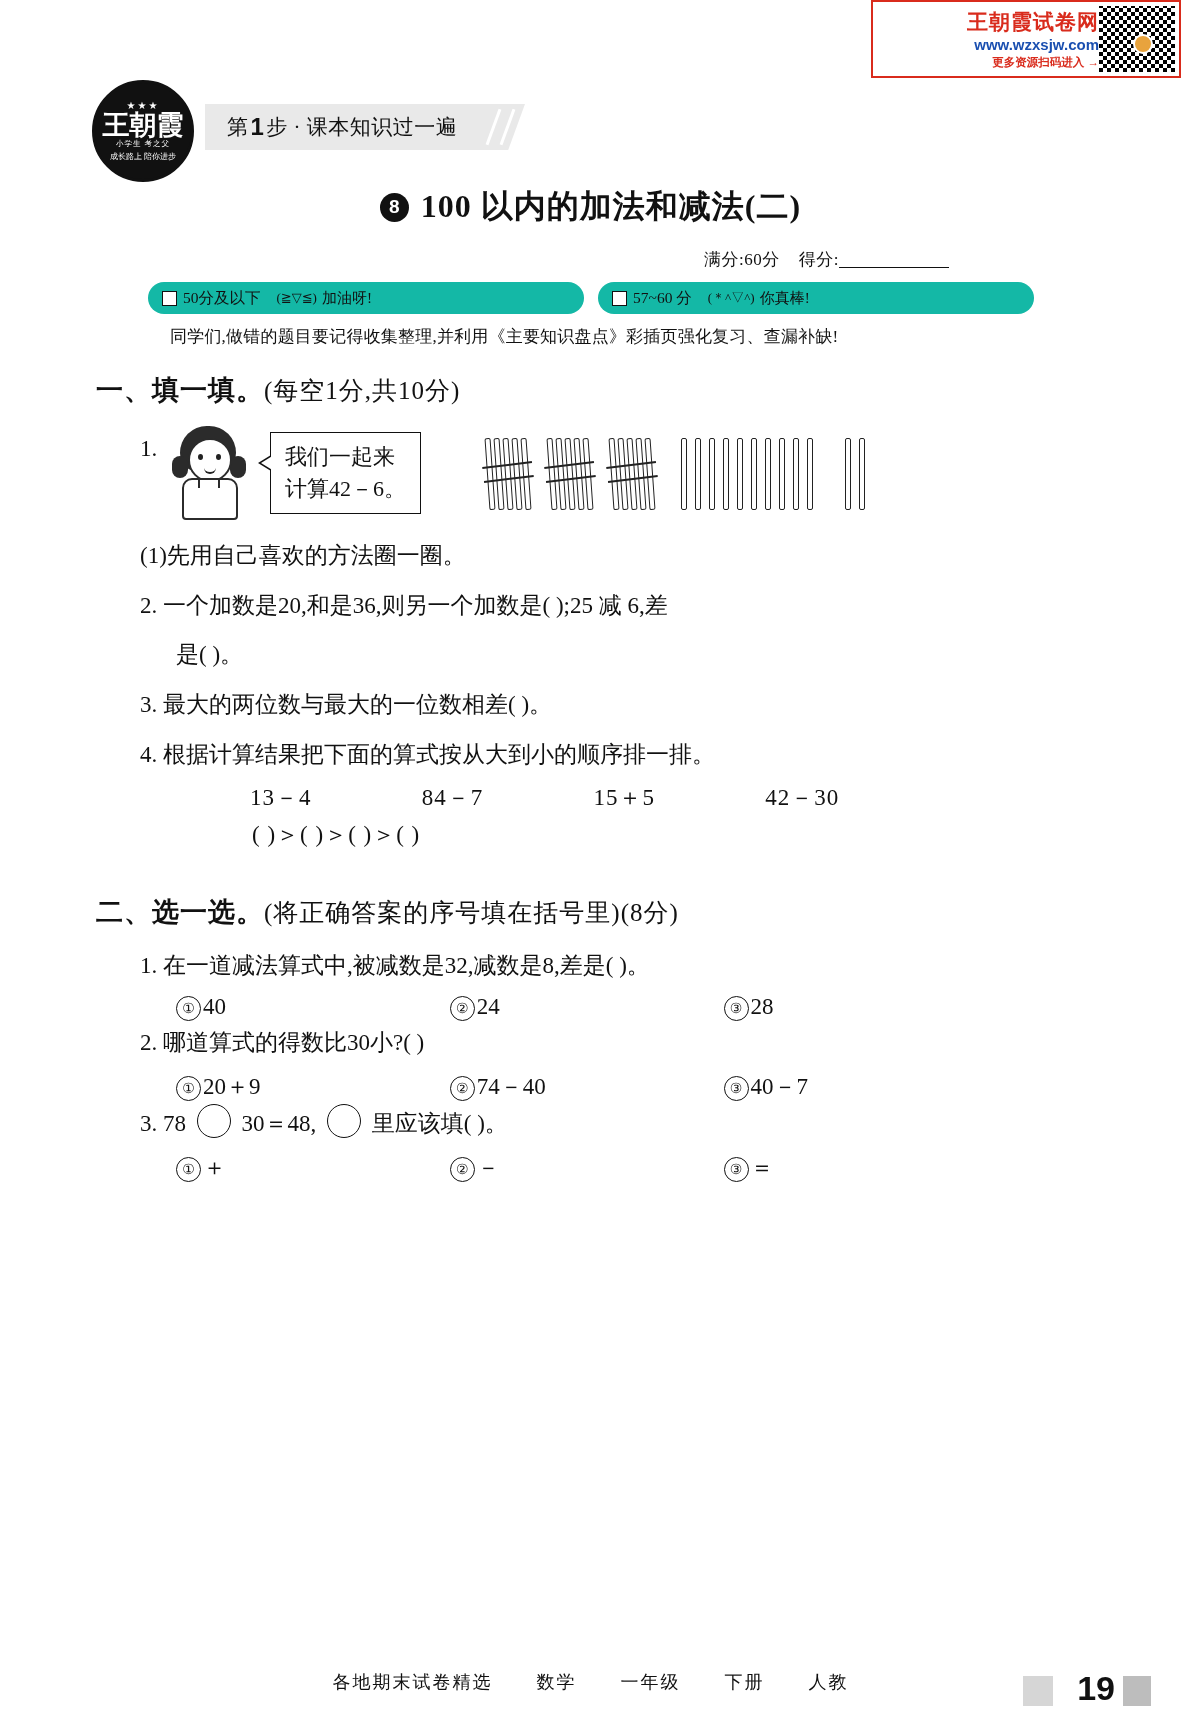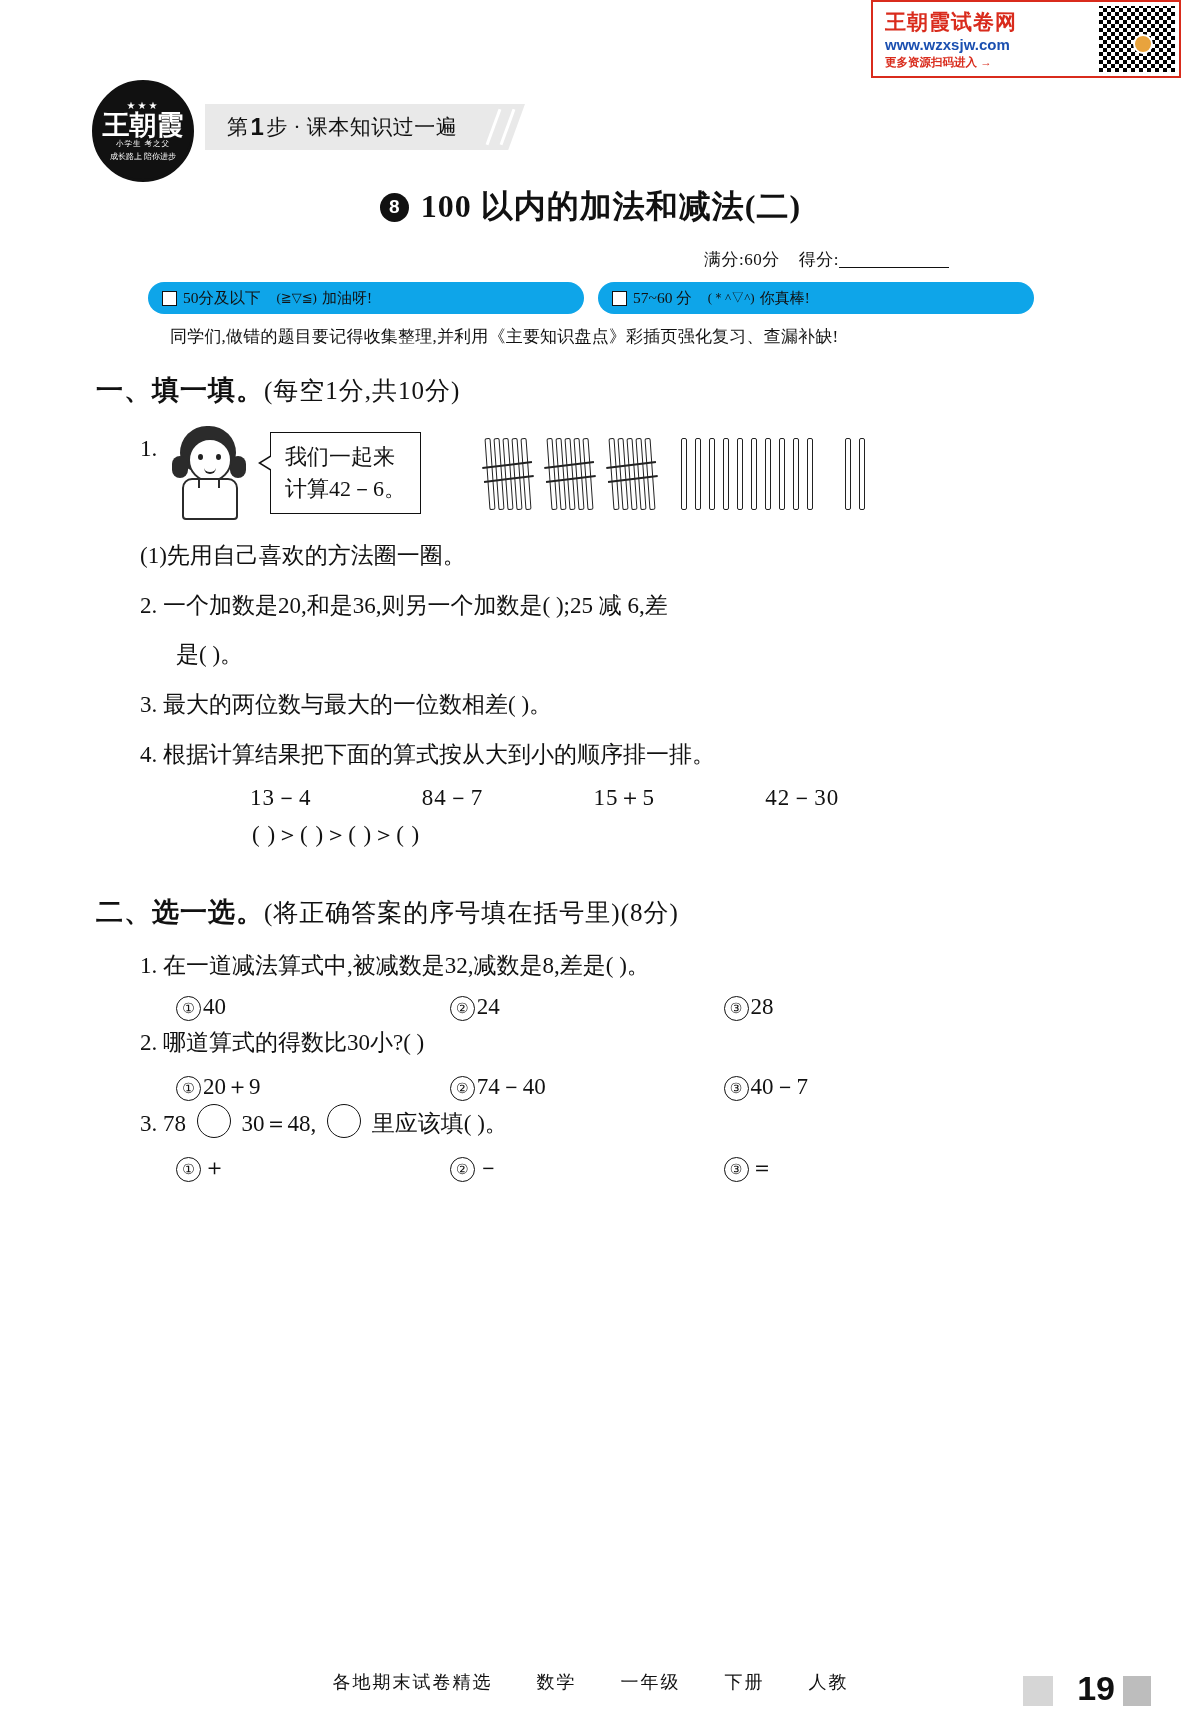--- a/index.html
+++ b/index.html
@@ -19,22 +19,23 @@
     border:2px solid #d92b1c;
     box-sizing:border-box;
     display:flex;
     align-items:stretch;
     background:#fff;
   }
   .brand-text {
     flex:1;
     display:flex; flex-direction:column;
     justify-content:center;
-    padding-left:12px;
+    padding-left:20px;
     font-family:"Liberation Sans", sans-serif;
+    align-items:flex-end;
   }
   .brand-title {
     color:#d92b1c; font-weight:bold; font-size:21px; letter-spacing:1px;
   }
   .brand-url {
     color:#1a4fb0; font-weight:bold; font-size:15px;
     font-family:"Liberation Sans", sans-serif;
   }
   .brand-sub {
     color:#d92b1c; font-size:11.5px; font-weight:bold; margin-top:2px;
@@ -132,21 +133,21 @@
   .rating {
     position:absolute; left:148px; top:282px;
     width:886px; height:32px;
     display:flex;
     align-items:center;
   }
   .pill {
     flex:1;
     height:32px;
     border-radius:16px;
-    background:#0ea5e9;
+    background:#14b8a6;
     display:flex; align-items:center;
     padding:0 14px;
     box-sizing:border-box;
     font-size:15.5px;
     margin-right:14px;
     position:relative;
   }
   .pill:last-child { margin-right:0; }
   .cb {
     width:13px; height:13px;

